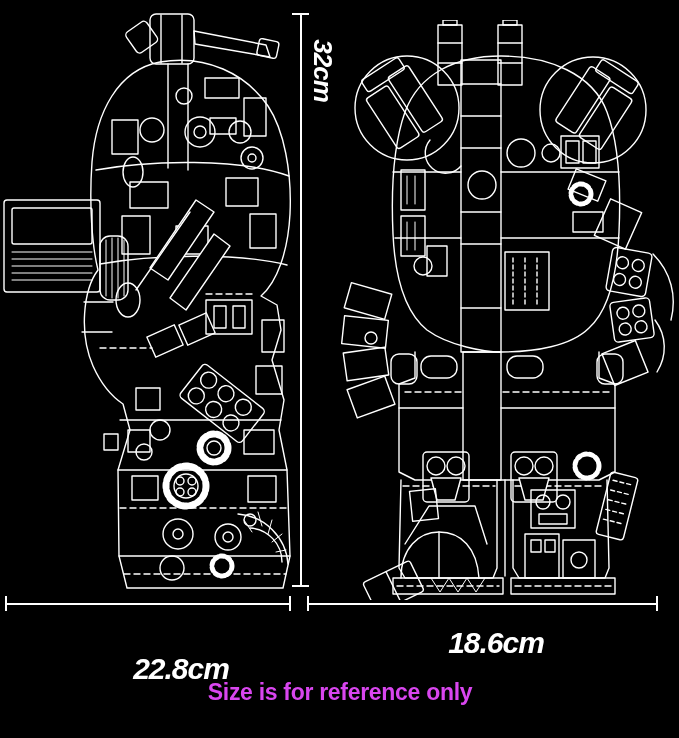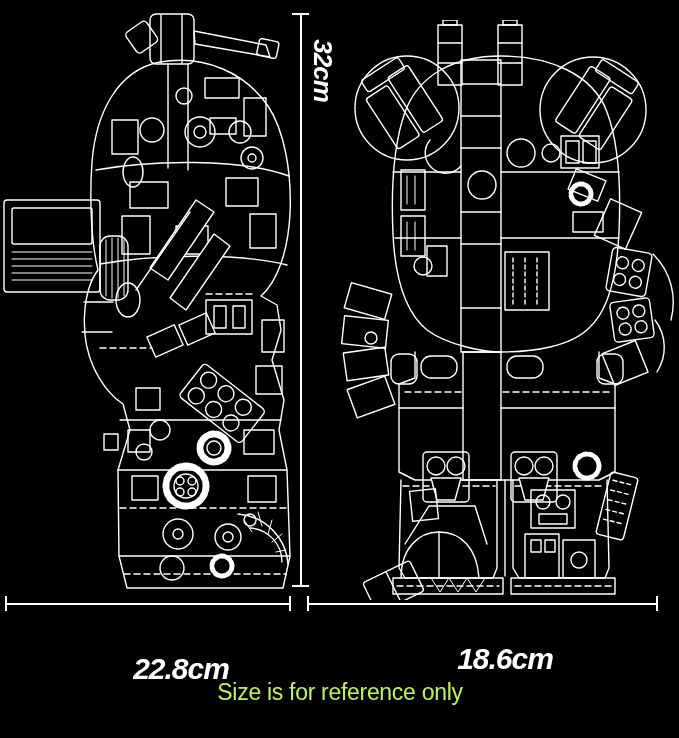--- a/index.html
+++ b/index.html
@@ -30,24 +30,24 @@
   
   .dim-label{
     position:absolute;color:#fff;font-weight:bold;font-style:italic;
     font-size:30px;letter-spacing:-1px;text-align:center;white-space:nowrap;
   }
   .label-height{
     left:282px;top:55px;width:80px;font-size:26px;
     transform:rotate(90deg);transform-origin:center;
   }
   .label-left-width{left:81px;top:652px;width:200px;}
-  .label-right-width{left:405px;top:626px;width:200px;margin-top:16px;}
+  .label-right-width{left:396px;top:626px;width:200px;}
   .footnote{
     position:absolute;left:180px;top:679px;width:320px;text-align:center;
-    color:#bef264;font-weight:normal;font-size:23px;letter-spacing:-0.3px;white-space:nowrap;
+    color:#d946ef;font-weight:bold;font-size:23px;letter-spacing:-0.3px;white-space:nowrap;
   }
 </style>
 </head>
 <body>
 
 <div class="canvas">
 
   <svg class="drawing" style="left:0;top:0" width="310" height="600" viewBox="0 0 310 600">
     <g class="s">
 

